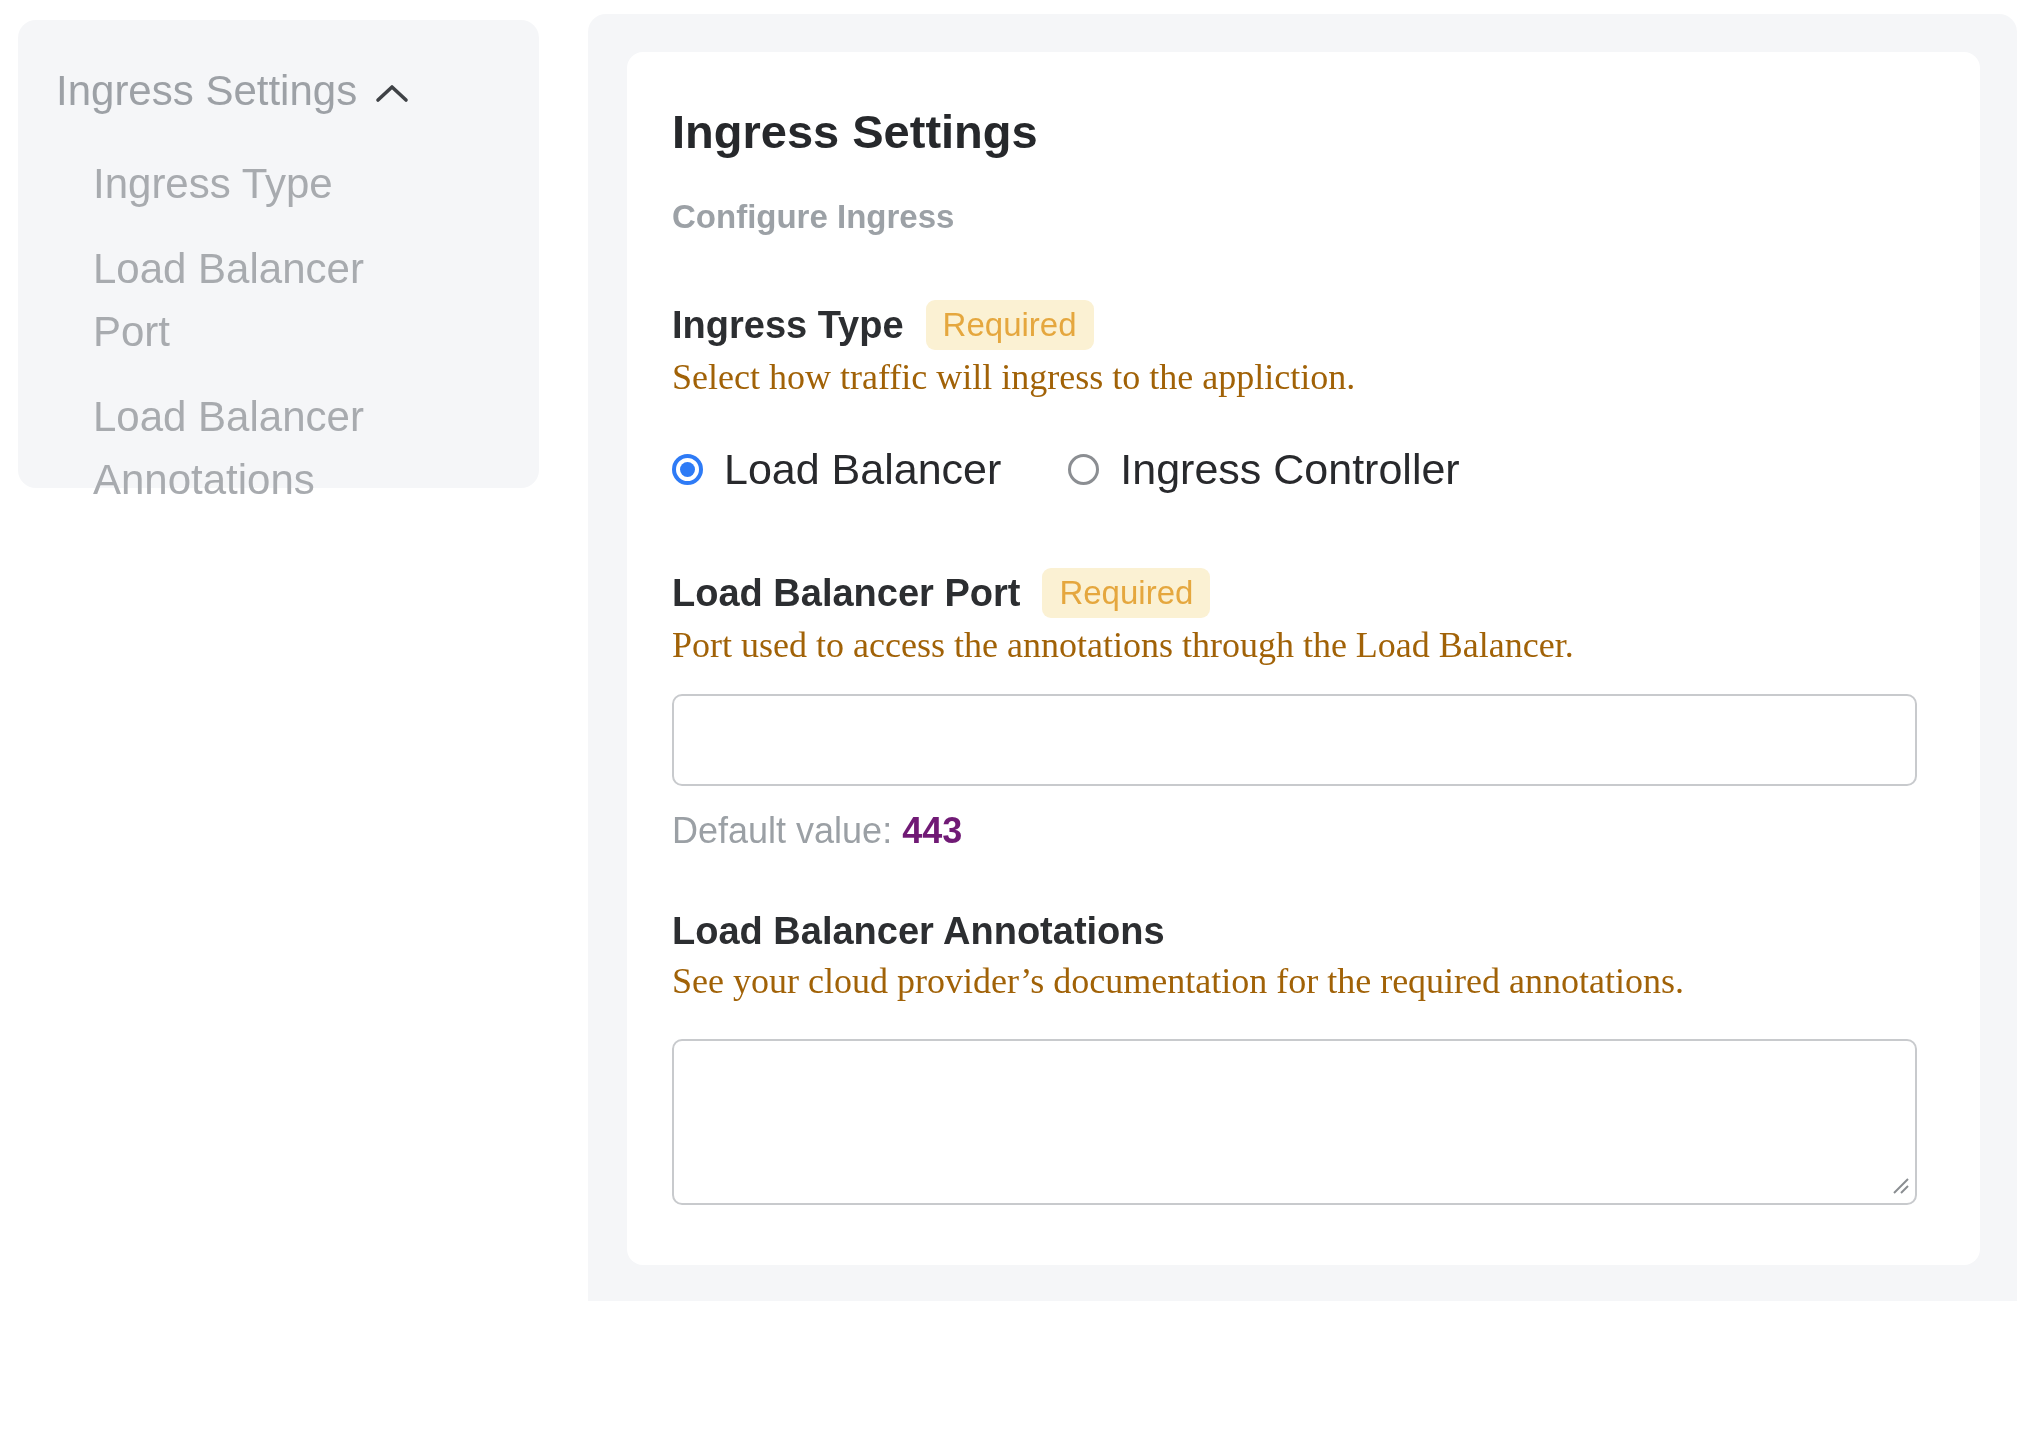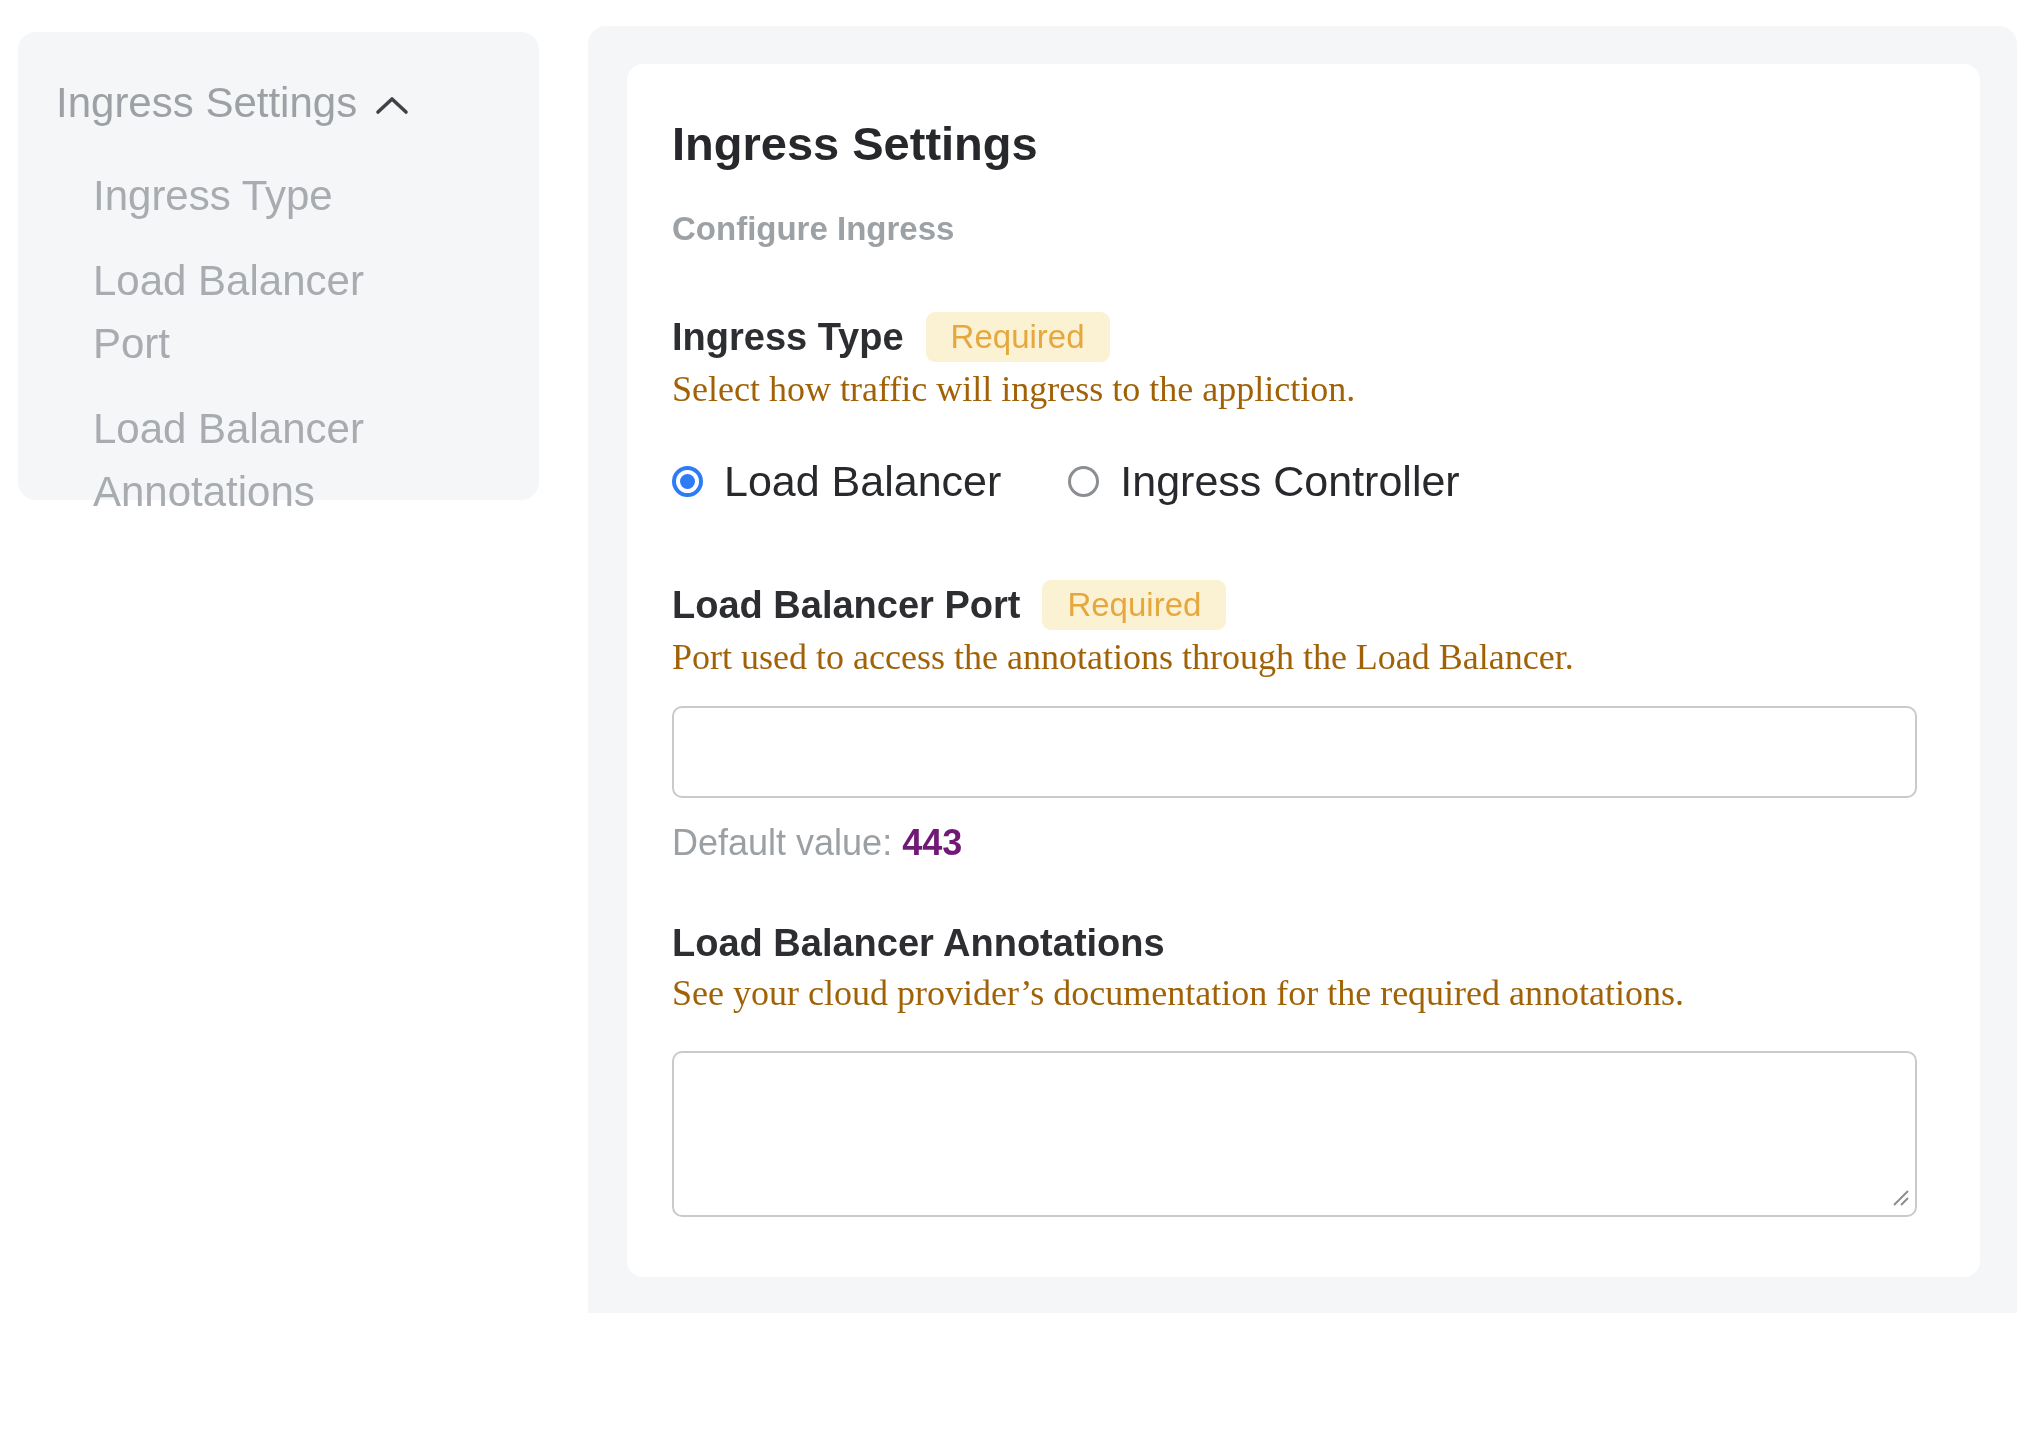--- a/index.html
+++ b/index.html
@@ -1,18 +1,18 @@
 <!DOCTYPE html>
 <html><head>
 <meta charset="utf-8">
 <style>
   * { margin:0; padding:0; box-sizing:border-box; }
   html,body { width:2036px; height:1452px; background:#ffffff;
     font-family:"Liberation Sans", sans-serif; }
-  .stage { position:relative; width:2036px; height:1301px; overflow:hidden;margin-top:12px; }
+  .stage { position:relative; width:2036px; height:1301px; overflow:hidden; }
 
   
   .sidebar { position:absolute; left:18px; top:20px; width:521px; height:468px;
     background:#f5f6f8; border-radius:18px; padding:46px 30px 0 38px; }
   .sidebar-header { display:flex; align-items:center; gap:18px;
     font-size:42px; color:#9da1a6; line-height:50px; cursor:pointer; }
   .chevron-up { width:34px; height:20px; margin-top:6px; }
   .sidebar-items { margin-top:36px; padding-left:37px; list-style:none; }
   .sidebar-item { font-size:42px; color:#a8abaf; line-height:63px;
     margin-bottom:22px; max-width:330px; cursor:pointer; }
@@ -23,21 +23,21 @@
   .card { position:absolute; left:39px; top:38px; width:1353px; height:1213px;
     background:#ffffff; border-radius:16px; padding:52px 48px 0 45px; }
 
   .card-title { font-size:47px; line-height:56px; font-weight:700; color:#26282b;
     margin-bottom:36px; }
   .card-subtitle { font-size:33px; line-height:42px; color:#9ca1a6; margin-bottom:62px;font-weight:bold; }
 
   .section-heading-row { display:flex; align-items:center; gap:22px; margin-bottom:6px; }
   .section-title { font-size:38px; line-height:46px; font-weight:600; color:#2c2e31; }
   .badge { font-size:33px; line-height:40px; color:#e5a73e; background:#fbf1d3;
-    border-radius:9px; padding:5px 25px; }
+    border-radius:9px; padding:5px 17px; }
   .section-desc { font-size:36px; line-height:42px; color:#a16207;font-family:Liberation Serif, serif; }
 
   .radio-row { display:flex; align-items:center; gap:67px; margin-top:46px;
     margin-bottom:74px; }
   .radio-option { display:flex; align-items:center; gap:21px; cursor:pointer; }
   .radio-circle { width:31px; height:31px; border-radius:50%;
     border:3px solid #8b8e92; background:#ffffff; flex:none;
     display:flex; align-items:center; justify-content:center; }
   .radio-option.checked .radio-circle { border:4px solid #2e7bf6; }
   .radio-dot { display:none; width:15px; height:15px; border-radius:50%;

